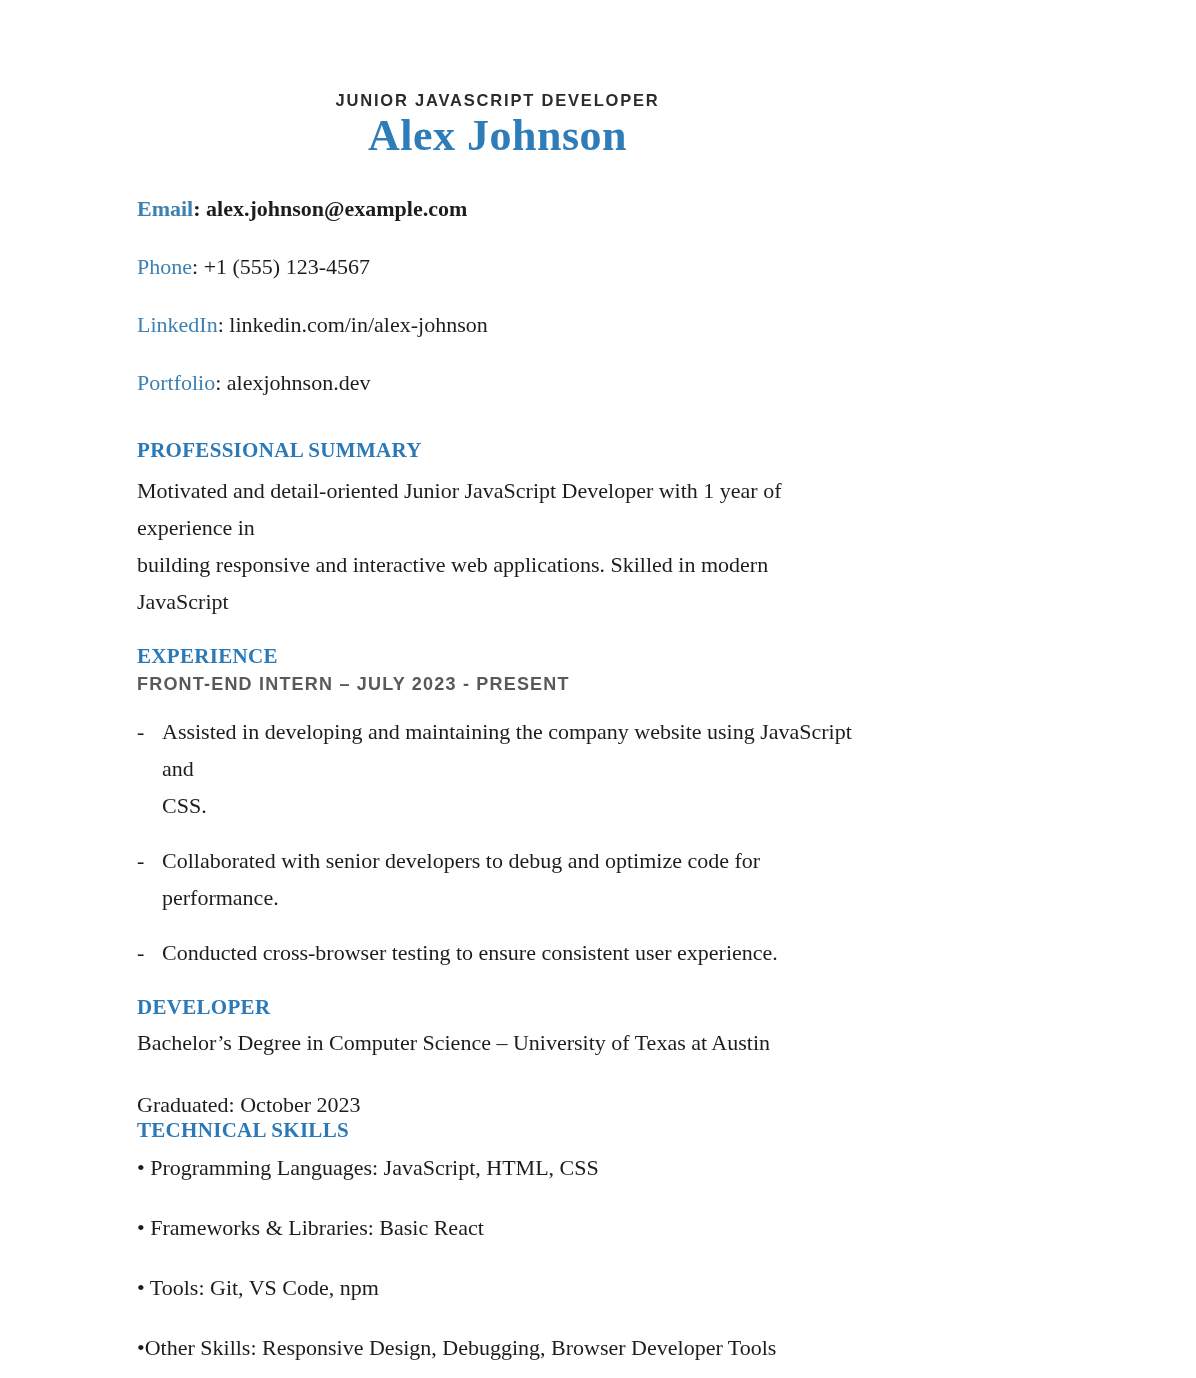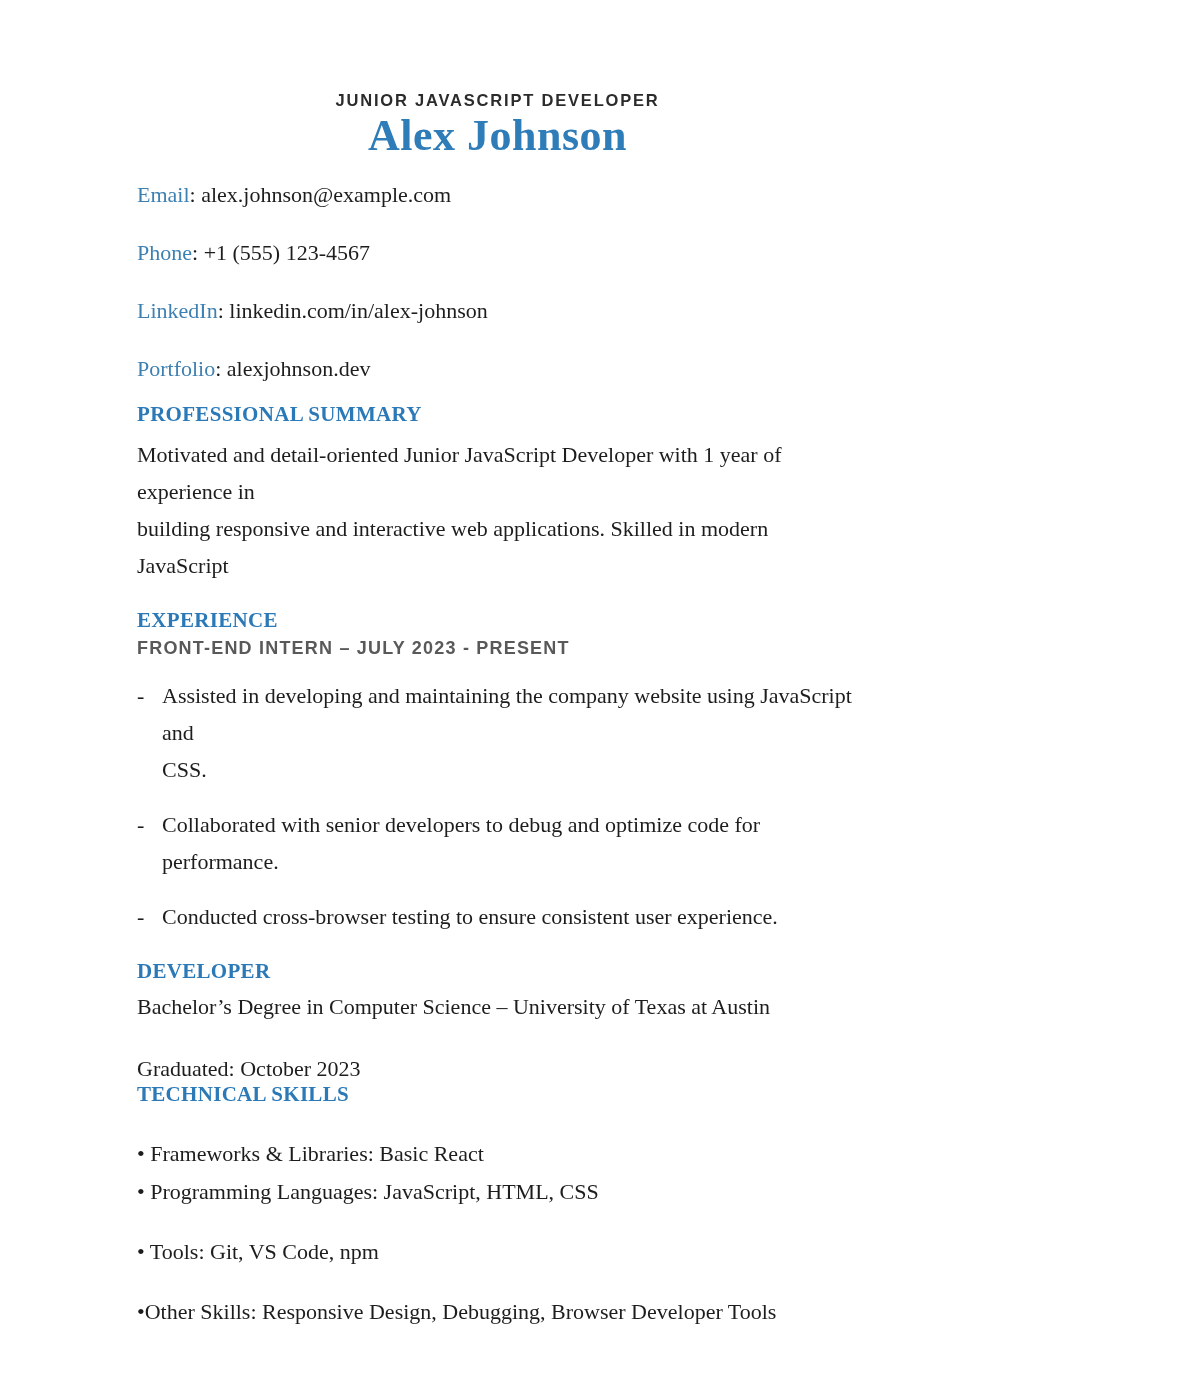--- a/index.html
+++ b/index.html
@@ -39,33 +39,34 @@
     color: #2e7cb8;
     line-height: 52px;
     letter-spacing: 0.5px;
   }
   .contact-line {
     font-size: 22px;
     line-height: 26px;
     margin-top: 32px;
   }
   .contact-line.first {
-    margin-top: 20px;
+    margin-top: 34px;
+    font-weight: bold;
   }
   .contact-label {
     color: #3d80b2;
   }
   .section-heading {
     font-size: 21px;
     font-weight: 700;
     color: #2b79b7;
     line-height: 25px;
     letter-spacing: 0.3px;
   }
-  .heading-summary    { margin-top: 20px; }
+  .heading-summary    { margin-top: 42px; }
   .heading-experience { margin-top: 24px; }
   .heading-education  { margin-top: 24px; }
   .heading-skills     { }
   .summary-paragraph {
     margin-top: 9px;
     font-size: 22px;
   }
   .summary-paragraph .line {
     display: block;
     line-height: 37px;
@@ -160,18 +161,18 @@
     <span class="exp-text">
       <span class="line">Conducted cross-browser testing to ensure consistent user experience.</span>
     </span>
   </div>
 
   <div class="section-heading heading-education">DEVELOPER</div>
   <div class="edu-degree">Bachelor’s Degree in Computer Science – University of Texas at Austin</div>
   <div class="edu-graduated">Graduated: October 2023</div>
 
   <div class="section-heading heading-skills">TECHNICAL SKILLS</div>
+  <div class="skill-line first">• Programming Languages: JavaScript, HTML, CSS</div>
   <div class="skill-line">• Frameworks &amp; Libraries: Basic React</div>
-  <div class="skill-line first">• Programming Languages: JavaScript, HTML, CSS</div>
   <div class="skill-line">• Tools: Git, VS Code, npm</div>
   <div class="skill-line">•Other Skills: Responsive Design, Debugging, Browser Developer Tools</div>
 
 </div>
 
 </body></html>

